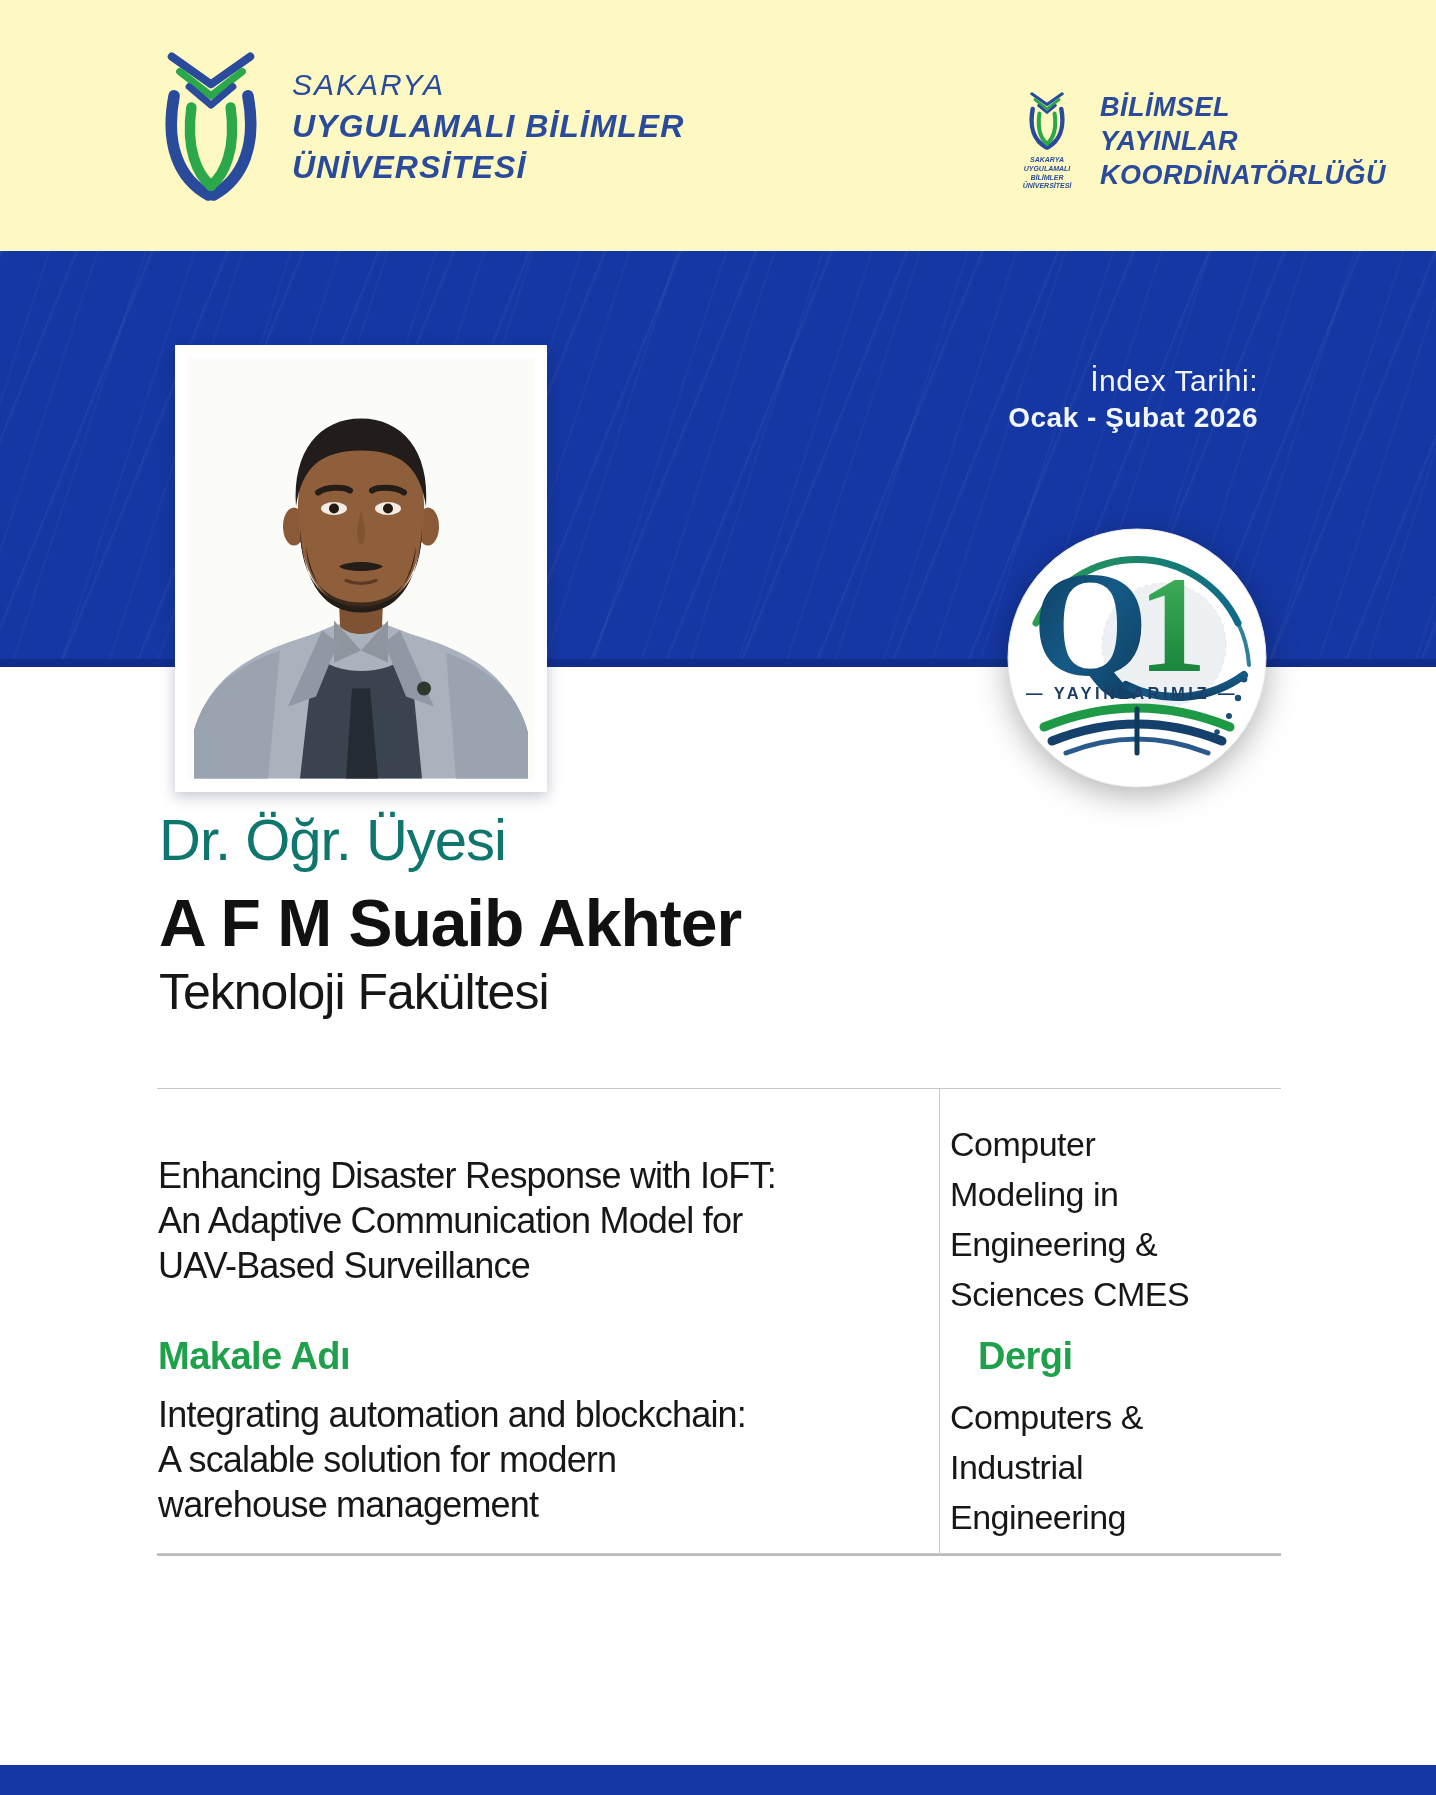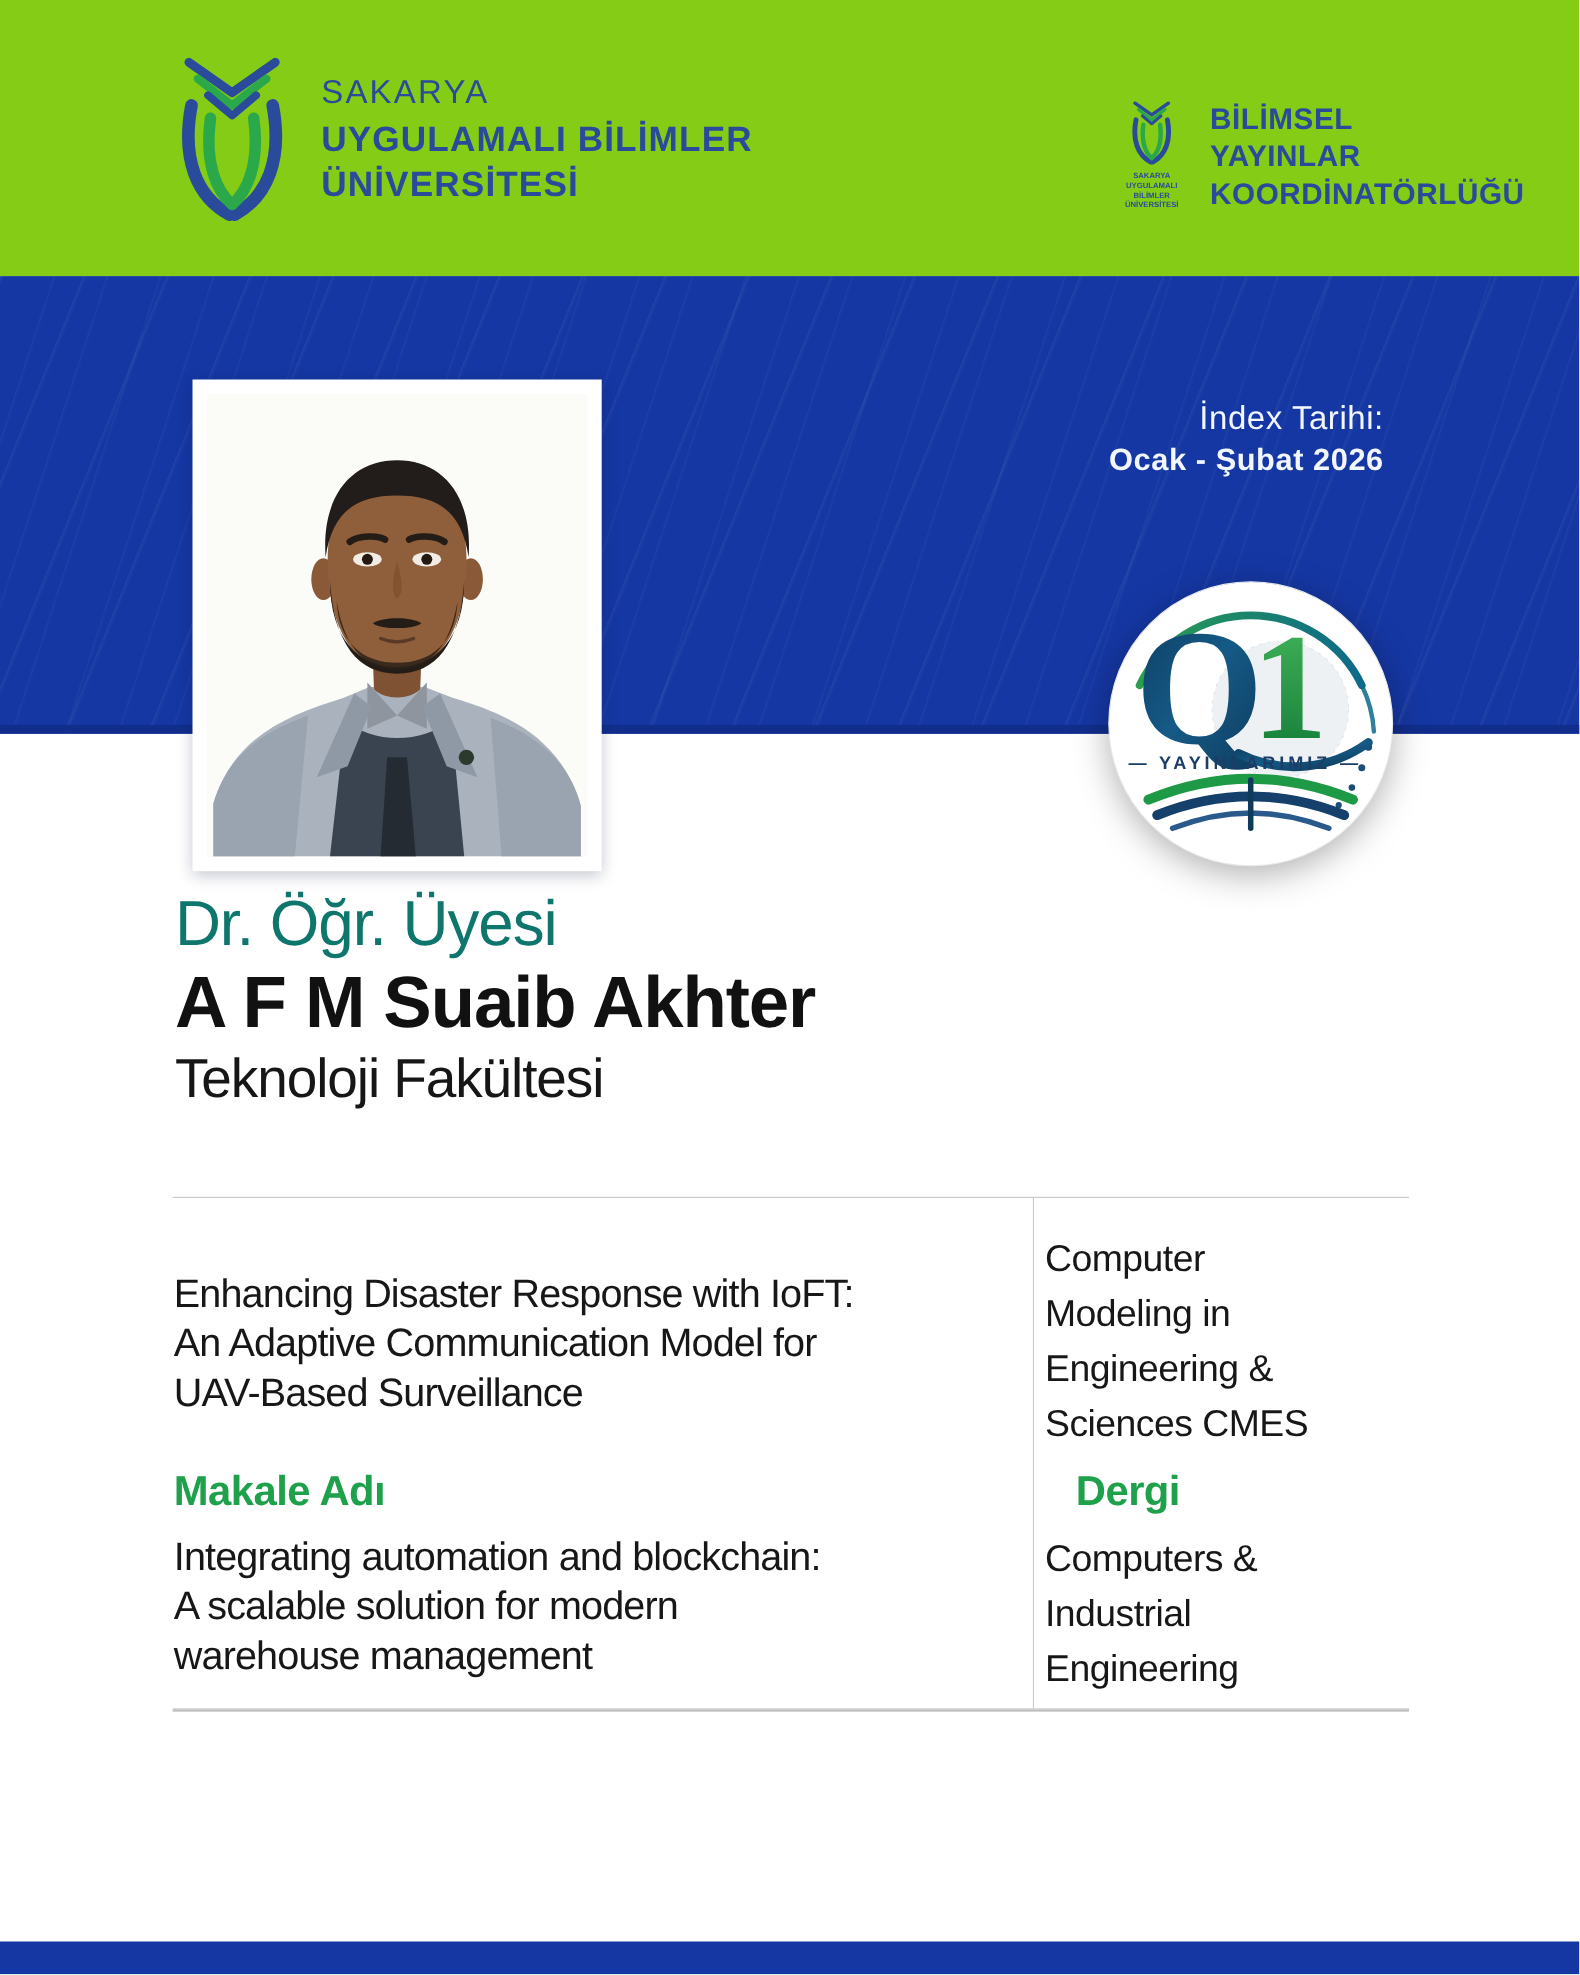--- a/index.html
+++ b/index.html
@@ -1,21 +1,21 @@
 <!DOCTYPE html>
 <html><head>
 <meta charset="utf-8">
 <style>
   html,body{margin:0;padding:0;background:#ffffff;}
   .page{
     position:relative;width:1436px;height:1795px;background:#ffffff;overflow:hidden;
     font-family:"Liberation Sans", sans-serif;color:#1b1b1b;
   }
   
-  .header{position:absolute;left:0;top:0;width:1436px;height:251px;background:#84cc16;}
+  .header{position:absolute;left:0;top:0;width:1436px;height:251px;background:#fef9c3;font-style:italic;}
   .uni-logo{position:absolute;left:152px;top:52px;display:flex;align-items:center;}
   .uni-logo svg{width:118px;height:150px;}
   .uni-logo-text{margin-left:22px;color:#2a4b9b;}
   .uni-logo-text .l1{font-size:30px;font-weight:400;letter-spacing:2px;}
   .uni-logo-text .l2{font-size:32px;font-weight:700;letter-spacing:1px;margin-top:6px;}
   .uni-logo-text .l3{font-size:32px;font-weight:700;letter-spacing:1px;margin-top:4px;}
   .coord-logo{position:absolute;left:1008px;top:92px;display:flex;align-items:flex-end;}
   .coord-mark{width:78px;text-align:center;}
   .coord-mark svg{width:46px;height:58px;}
   .coord-mark .tiny{font-size:7px;font-weight:700;color:#2a4b9b;line-height:1.25;margin-top:2px;}
@@ -41,21 +41,21 @@
     box-shadow:0 4px 14px rgba(10,20,60,0.25);
   }
   .photo-inner{position:absolute;left:13px;top:13px;width:346px;height:421px;background:#fbfbf9;overflow:hidden;}
   .photo-inner svg{width:100%;height:100%;display:block;}
   
   .badge{position:absolute;left:1006px;top:527px;width:262px;height:262px;}
   .badge svg{width:262px;height:262px;filter:drop-shadow(0 8px 16px rgba(0,0,0,0.30));}
   
   .nameblock{position:absolute;left:159px;top:806px;}
   .person-title{font-size:58px;font-weight:400;color:#0f766e;letter-spacing:-1px;}
-  .person-name{font-size:66px;font-weight:700;color:#111111;letter-spacing:-1px;margin-top:0;}
+  .person-name{font-size:66px;font-weight:700;color:#111111;letter-spacing:-1px;margin-top:12px;}
   .person-faculty{font-size:50px;font-weight:400;color:#161616;letter-spacing:-1px;margin-top:2px;}
   
   .pubtable{
     position:absolute;left:157px;top:1088px;width:1124px;height:465px;
     border-top:1px solid #c6c6c6;border-bottom:2px solid #bcbcbc;
     display:flex;flex-direction:column;
   }
   .prow{display:flex;}
   .prow.r1{height:234px;border-bottom:1px solid #c9c9c9;}
   .prow.r2{height:230px;}

